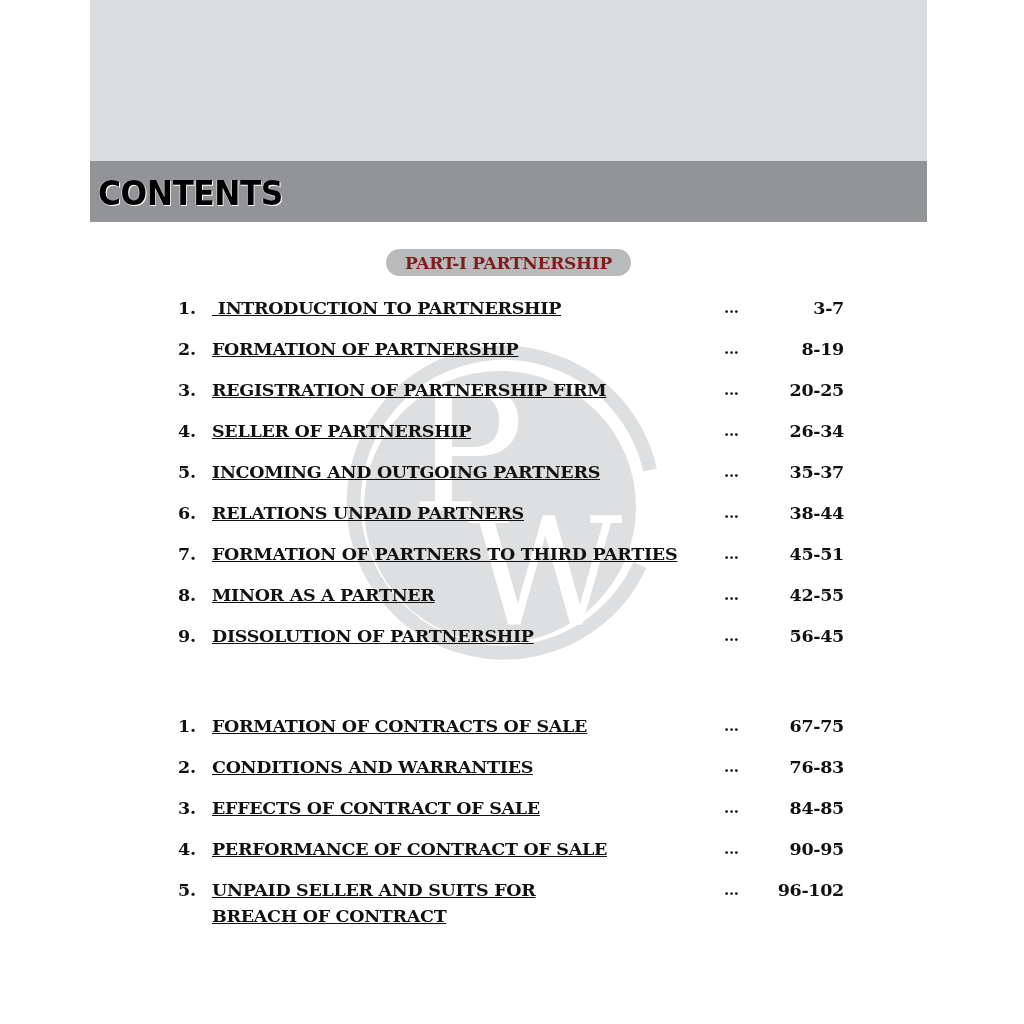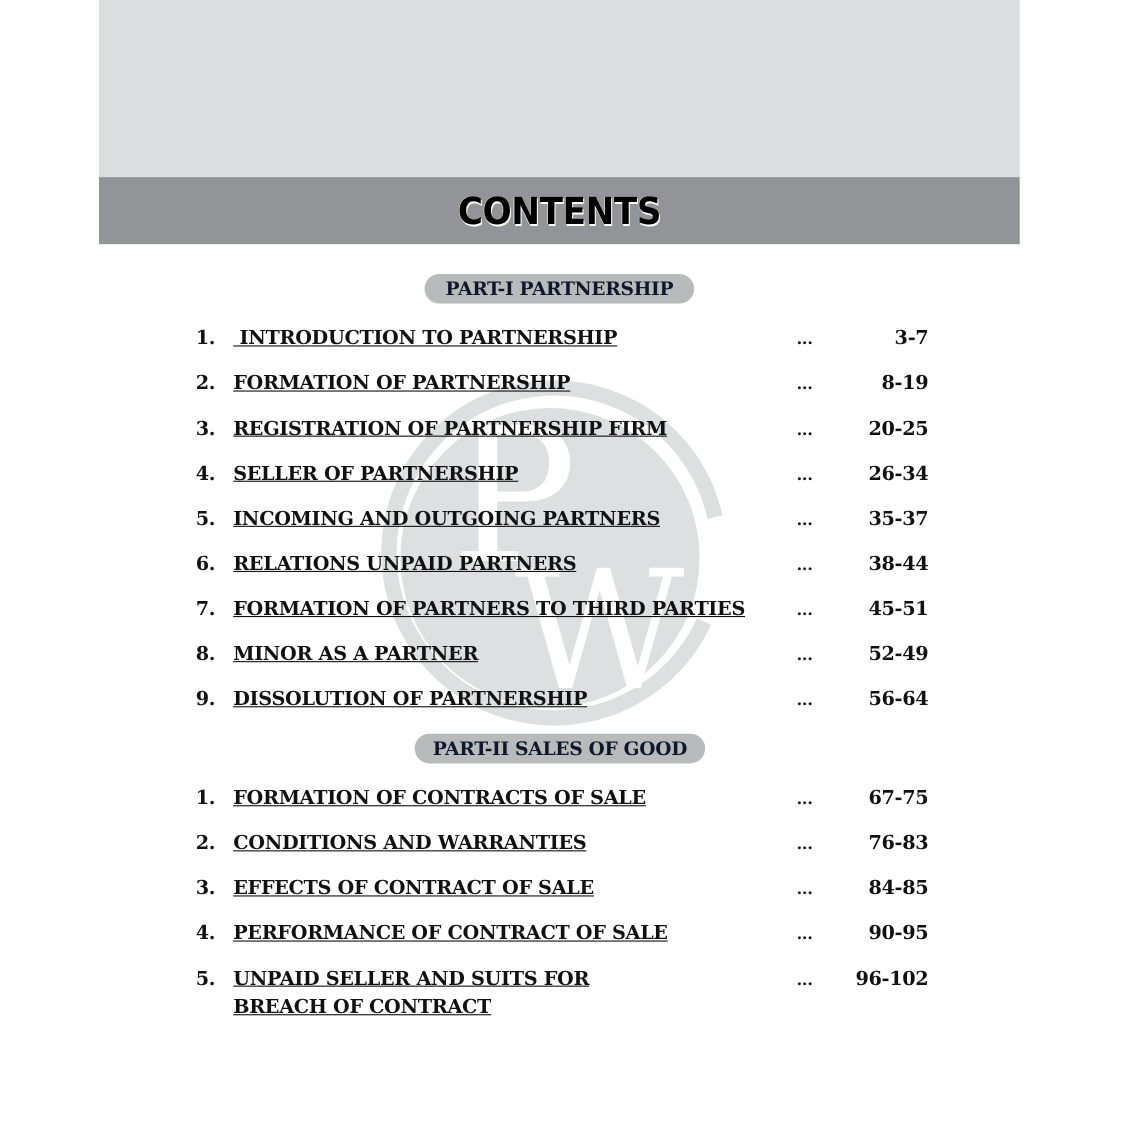--- a/index.html
+++ b/index.html
@@ -26,21 +26,21 @@
       width: 837px; height: 161px;
       background: #dcdddf;
     }
     .header-band {
       position: absolute;
       left: 90px; top: 161px;
       width: 837px; height: 61px;
       background: #939497;
       display: flex;
       align-items: center;
-      justify-content: center;
+      justify-content: flex-start;
     }
     .header-title {
       font-family: "DejaVu Sans", "Liberation Sans", sans-serif;
       font-weight: bold;
       font-size: 34px;
       letter-spacing: -0.5px;
       color: #000000;
       text-shadow: 1px 1px 0 #ffffff, -0.5px -0.5px 0 #e8e8e8;
       transform: scaleX(0.92);
       margin-top: 2px;
@@ -54,21 +54,21 @@
     .part-pill {
       position: absolute;
       height: 27px;
       border-radius: 14px;
       background: #b9babc;
       display: flex;
       align-items: center;
       justify-content: center;
       font-weight: bold;
       font-size: 17px;
-      color: #0f172a;
+      color: #7f1d1d;
       letter-spacing: -0.3px;
     }
     .pill-1 { left: 386px; top: 249px; width: 245px; }
     .pill-2 { left: 377px; top: 667px; width: 264px; }
 
     .toc-row {
       position: absolute;
       left: 178px;
       width: 666px;
       font-weight: bold;
@@ -161,30 +161,29 @@
   <div class="toc-row" style="top:541px">
     <span class="toc-num">7.</span>
     <span class="toc-title">FORMATION OF PARTNERS TO THIRD PARTIES</span>
     <span class="toc-dots">...</span>
     <span class="toc-pages">45-51</span>
   </div>
   <div class="toc-row" style="top:582px">
     <span class="toc-num">8.</span>
     <span class="toc-title">MINOR AS A PARTNER</span>
     <span class="toc-dots">...</span>
-    <span class="toc-pages">52-49</span>
+    <span class="toc-pages">42-55</span>
   </div>
   <div class="toc-row" style="top:623px">
     <span class="toc-num">9.</span>
     <span class="toc-title">DISSOLUTION OF PARTNERSHIP</span>
     <span class="toc-dots">...</span>
-    <span class="toc-pages">56-64</span>
-  </div>
-
-  <div class="part-pill pill-2">PART-II SALES OF GOOD</div>
+    <span class="toc-pages">56-45</span>
+  </div>
+
 
   <div class="toc-row" style="top:713px">
     <span class="toc-num">1.</span>
     <span class="toc-title">FORMATION OF CONTRACTS OF SALE</span>
     <span class="toc-dots">...</span>
     <span class="toc-pages">67-75</span>
   </div>
   <div class="toc-row" style="top:754px">
     <span class="toc-num">2.</span>
     <span class="toc-title">CONDITIONS AND WARRANTIES</span>

